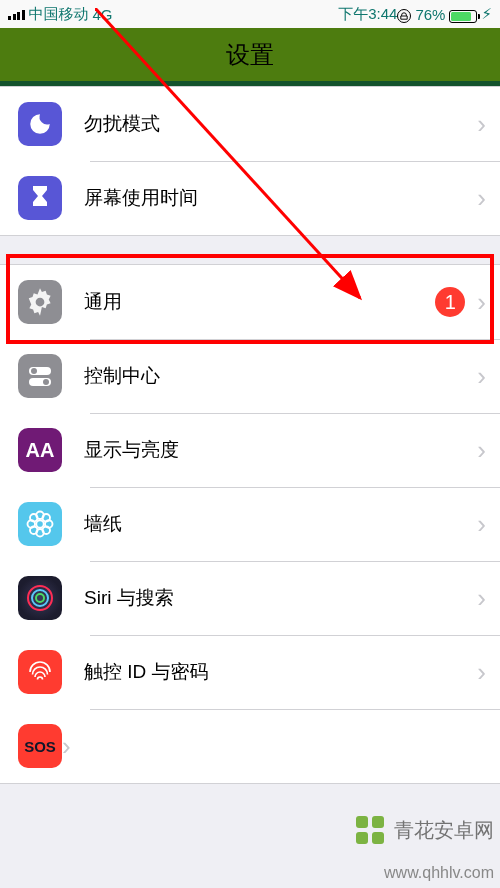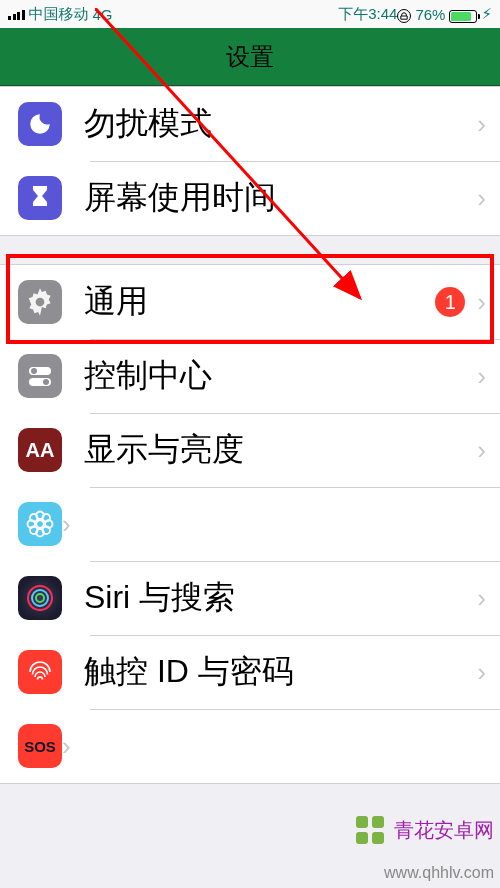--- a/index.html
+++ b/index.html
@@ -39,22 +39,22 @@
   }
   .battery::after {
     content: ""; position: absolute; right: -4px; top: 3px; width: 2.5px; height: 5px;
     background: #000; border-radius: 0 1px 1px 0;
   }
   .battery-fill {
     position: absolute; left: 1px; top: 1px; bottom: 1px; width: 76%;
     background: #4cd964; border-radius: 1.5px;
   }
   .header {
-    background: #15803d;
-    border-bottom: 1px solid #14532d;
+    background: #4d7c0f;
+    border-bottom: 5px solid #14532d;
     height: 58px;
     display: flex;
     align-items: center;
     justify-content: center;
     font-size: 24px;
     font-weight: 500;
   }
   .section {
     background: #fff;
     border-top: 1px solid #d1d1d5;
@@ -77,21 +77,21 @@
     background: #d1d1d5;
   }
   .icon-box {
     width: 44px; height: 44px; border-radius: 10px;
     display: flex; align-items: center; justify-content: center;
     flex-shrink: 0;
   }
   .label {
     flex: 1;
     margin-left: 22px;
-    font-size: 32px;
+    font-size: 19px;
     color: #000;
   }
   .badge {
     background: #ff3b30;
     color: #fff;
     min-width: 30px; height: 30px;
     border-radius: 15px;
     display: flex; align-items: center; justify-content: center;
     font-size: 20px;
     margin-right: 12px;
@@ -122,21 +122,21 @@
     z-index: 10;
     pointer-events: none;
   }
   .wm-top {
     display: flex; align-items: center; justify-content: flex-end; gap: 6px;
   }
   .wm-logo {
     width: 36px; height: 36px; position: relative;
   }
   .wm-logo svg { width: 36px; height: 36px; }
-  .wm-text { font-size: 20px; color: #a21caf; font-weight: 500; }
+  .wm-text { font-size: 20px; color: #737373; font-weight: 500; }
   .wm-url { font-size: 16px; color: #888; margin-top: 16px; }
 </style>
 </head>
 <body>
 
 <div class="status-bar">
   <div class="status-left">
     <div class="signal-bars">
       <span></span>
         <span></span>
@@ -213,21 +213,21 @@
           <circle cx="8" cy="9" r="3" fill="#8e8e93"></circle>
         <rect x="3" y="16" width="22" height="8" rx="4" fill="#fff"></rect>
           <circle cx="20" cy="20" r="3" fill="#8e8e93"></circle>
       </svg>
     </div>
     <div class="label">控制中心</div>
     <div class="chevron">›</div>
   </div>
 
   <div class="row">
-    <div class="icon-box" style="background:#7f1d1d">
+    <div class="icon-box" style="background:#701a75">
       <span style="color:#fff;font-size:20px;font-weight:600">AA</span>
     </div>
     <div class="label">显示与亮度</div>
     <div class="chevron">›</div>
   </div>
 
   <div class="row">
     <div class="icon-box" style="background:#54c7ec">
       <svg width="30" height="30" viewBox="0 0 24 24">
           <g fill="none" stroke="#fff" stroke-width="1.5">
@@ -236,20 +236,21 @@
             <circle cx="12" cy="19" r="3"></circle>
             <circle cx="5" cy="12" r="3"></circle>
             <circle cx="19" cy="12" r="3"></circle>
             <circle cx="7" cy="7" r="3"></circle>
             <circle cx="17" cy="7" r="3"></circle>
             <circle cx="7" cy="17" r="3"></circle>
             <circle cx="17" cy="17" r="3"></circle>
           </g>
         </svg>
     </div>
+    <div class="label">墙纸</div>
     <div class="chevron">›</div>
   </div>
 
   <div class="row">
     <div class="icon-box" style="background:radial-gradient(circle at 50% 50%,#3a3a5a 0%,#1c1c2e 70%)">
       <svg width="32" height="32" viewBox="0 0 32 32">
           <circle cx="16" cy="16" r="12" fill="none" stroke="#ff2d55" stroke-width="2"></circle>
           <circle cx="16" cy="16" r="8" fill="none" stroke="#5ac8fa" stroke-width="2"></circle>
           <circle cx="16" cy="16" r="4" fill="none" stroke="#4cd964" stroke-width="2"></circle>
         </svg>

